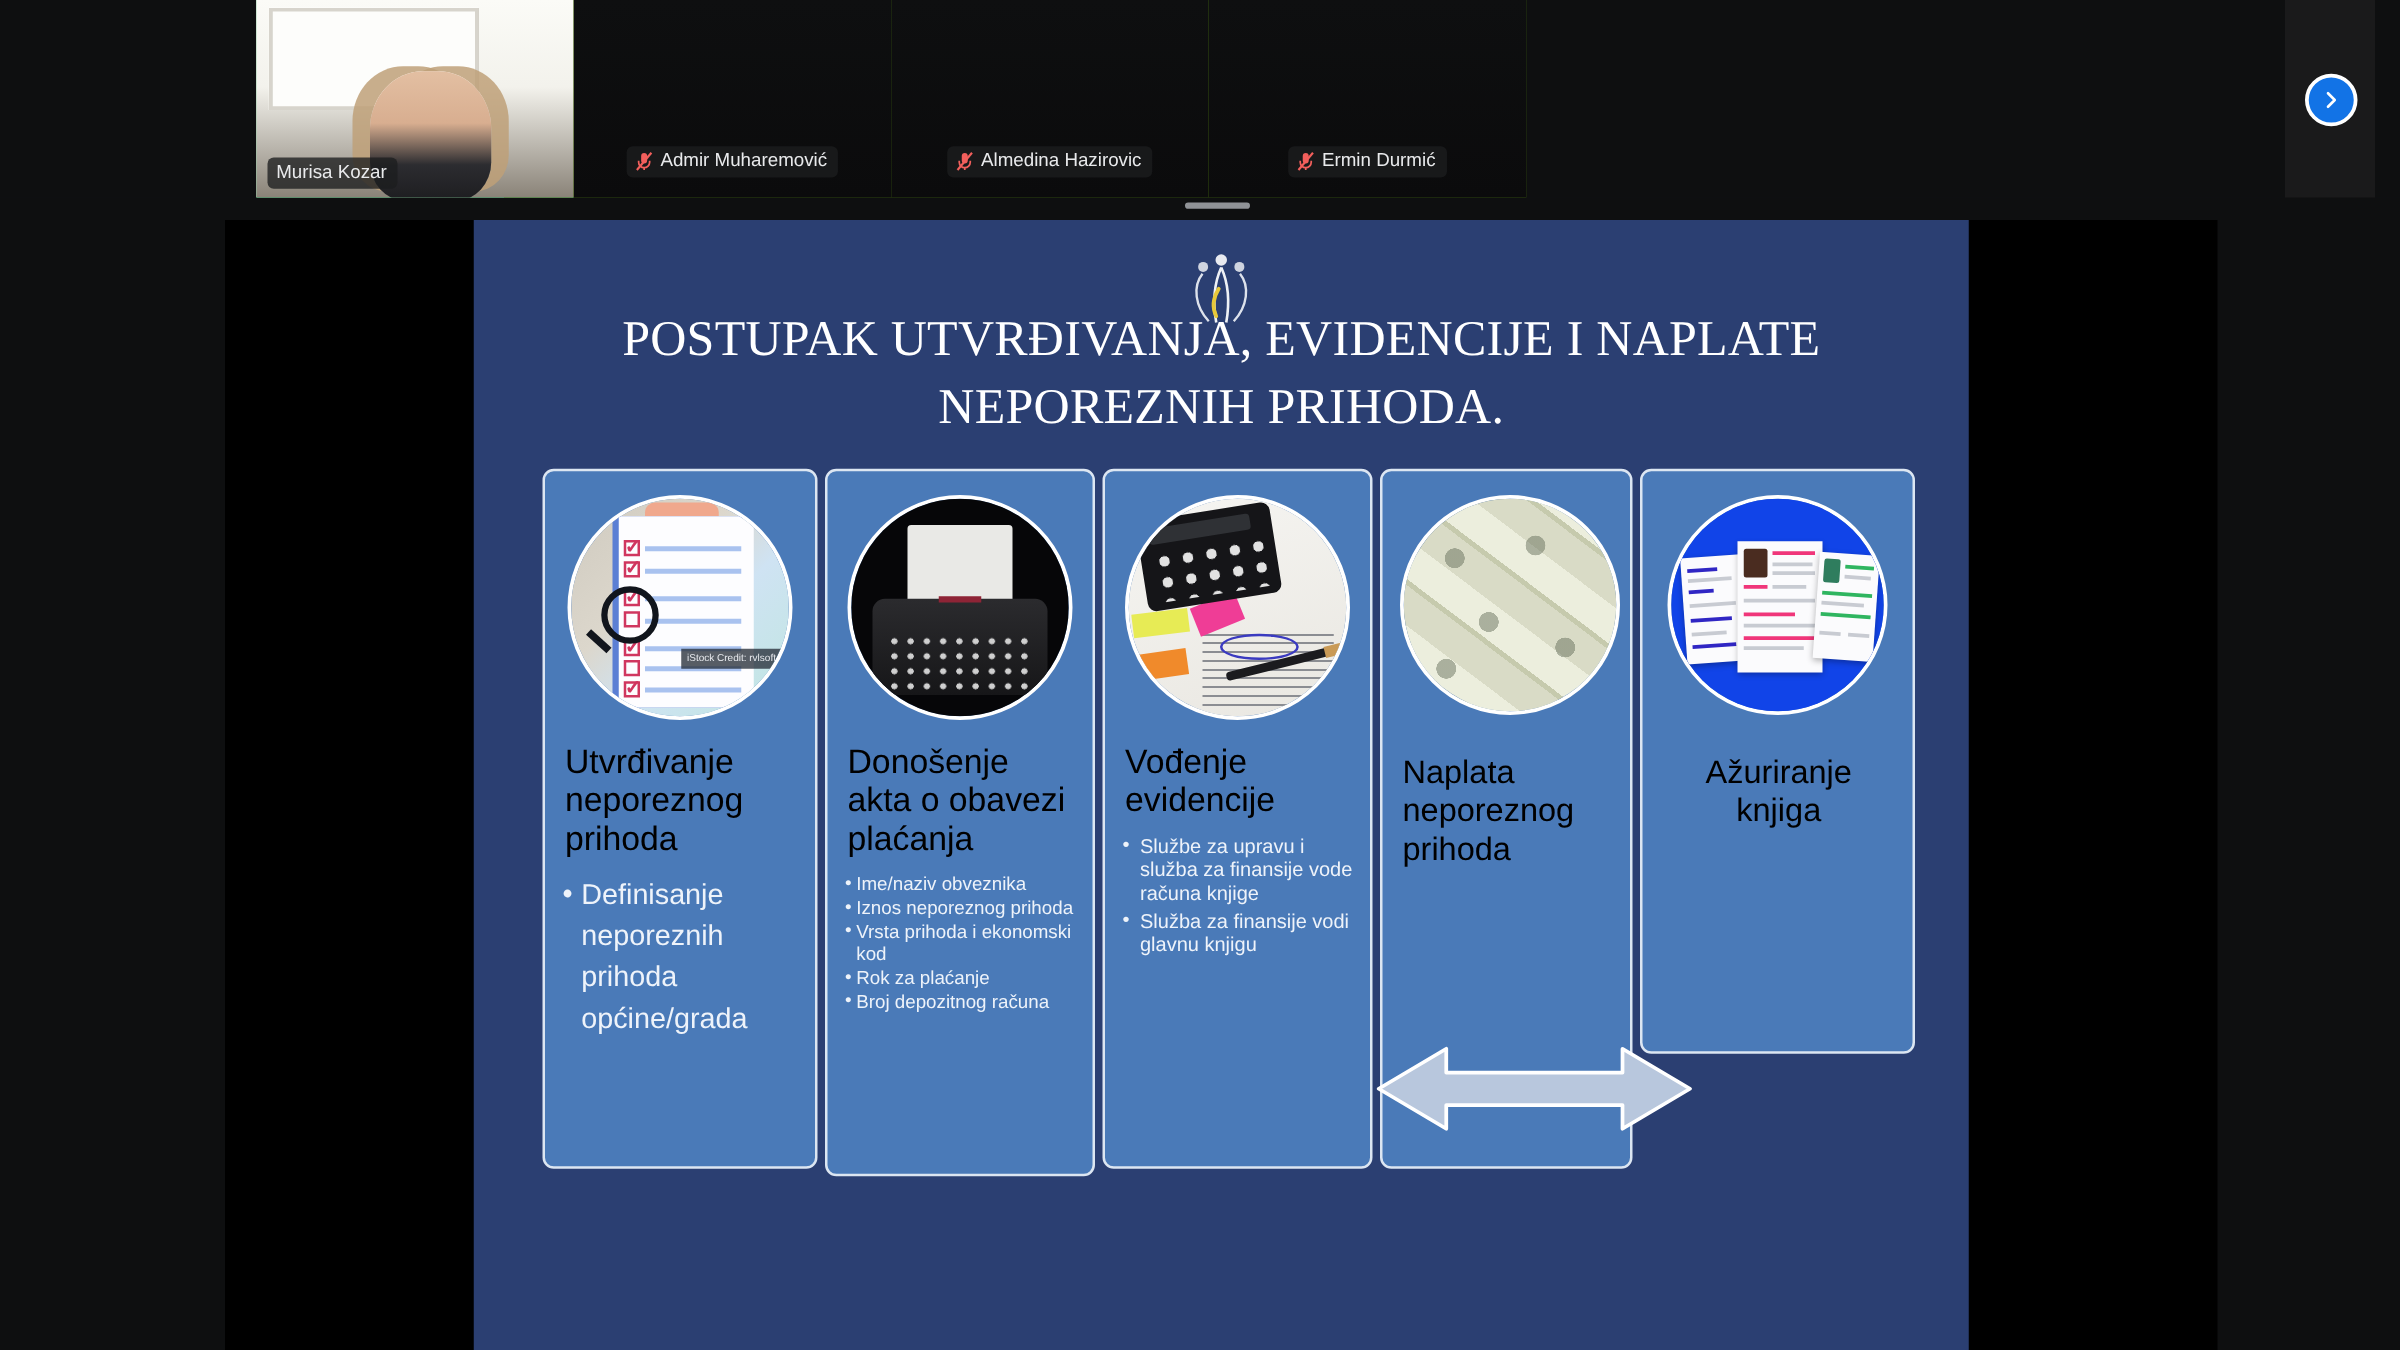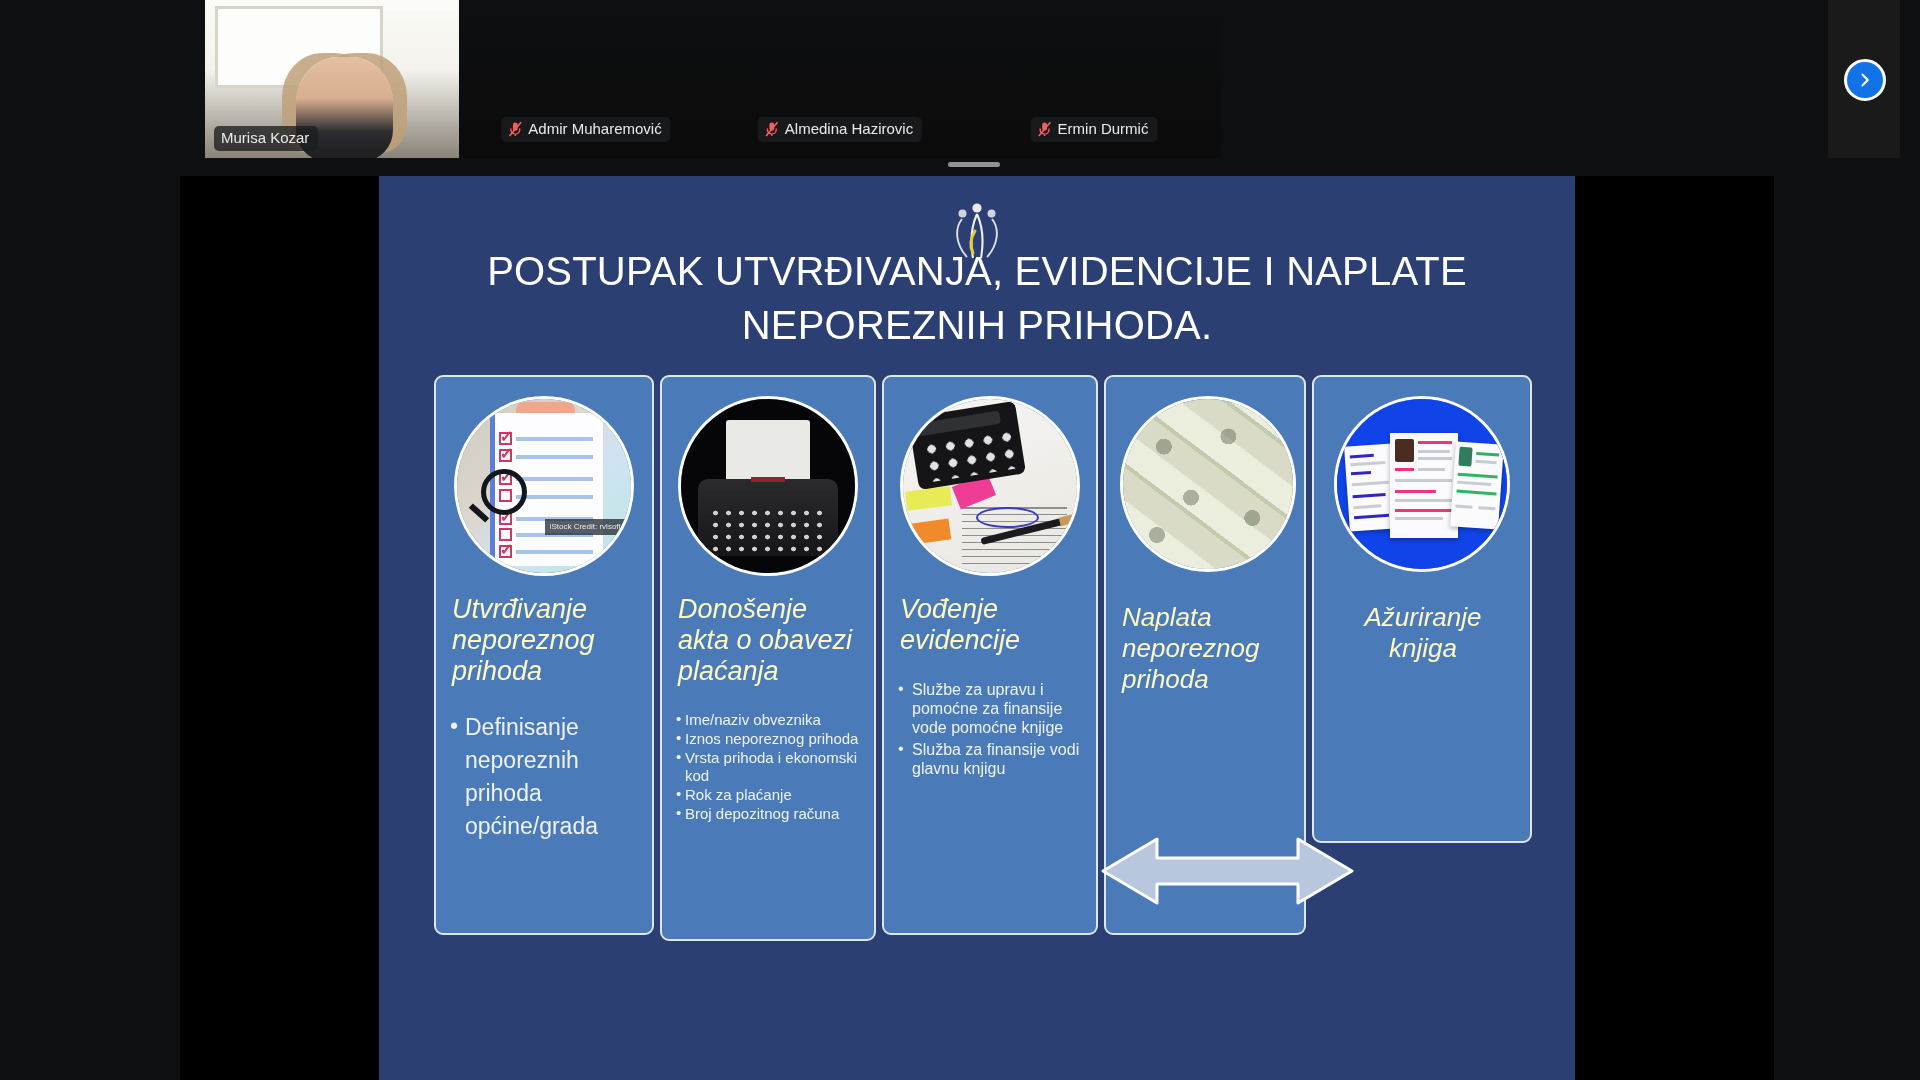--- a/index.html
+++ b/index.html
@@ -132,21 +132,21 @@
   }
 
   .logo { position: absolute; left: 50%; transform: translateX(-50%); top: 25px;
           width: 64px; height: 60px; }
 
   .slide-title {
     position: absolute; left: 0; top: 68px; width: 100%;
     text-align: center; color: #ffffff;
     font-size: 40px; line-height: 54px; font-weight: 400;
     letter-spacing: .2px;
-    font-family: Liberation Sans, sans-serif;
+    font-family: Liberation Serif, serif;
   }
 
   .cards {
     position: absolute; left: 55px; top: 199px;
     width: 1090px; height: 566px;
     display: flex; gap: 6px; align-items: flex-start;
   }
   .card {
     position: relative;
     background: #4a7ab8;
@@ -236,23 +236,22 @@
   .th-docs .d1 { left:6%; top:27%; width:28%; height:50%; transform: rotate(-4deg); }
   .th-docs .d3 { right:4%; top:26%; width:28%; height:50%; transform: rotate(4deg); }
   .th-docs .d2 { left:31%; top:20%; width:40%; height:62%; }
   .th-docs .av { position:absolute; left:8%; top:6%; width:28%; height:22%; background:#4a2c20; border-radius:2px; }
   .th-docs .av.g { background:#2f7d5e; }
   .th-docs .ln { position:absolute; height:3px; }
   .th-docs .pk { background:#f0367a; } .th-docs .gy { background:#c8cbd2; }
   .th-docs .bl { background:#3026c4; } .th-docs .gr { background:#2fb560; }
 
   .card-h {
-    color:#fef9c3; font-size:27px; line-height:31px; font-weight:400;
-    margin: 0 0 24px 2px;
-    font-style: italic;
+    color:#000000; font-size:27px; line-height:31px; font-weight:400;
+    margin: 0 0 12px 2px;
   }
   .card.c1 .card-h, .card.c2 .card-h, .card.c3 .card-h { text-align:left; }
   .card.c4 .card-h { text-align:left; font-size:26px; line-height:31px; margin-top: 30px; }
   .card.c5 .card-h { text-align:center; font-size:26px; line-height:31px; margin-top: 30px; }
 
   ul.bl { list-style: none; margin: 2px 0 0 0; padding: 0; }
   ul.bl li {
     position: relative; color:#eef3fa;
     padding-left: 14px; margin-bottom: 2px;
   }
@@ -427,21 +426,21 @@
               <div class="hl-p"></div>
               <div class="pen"></div>
               <div class="calc">
                   <div class="scr"></div>
                   <div class="kk"></div>
                 </div>
             </div>
           </div>
           <div class="card-h" data-interactable="false">Vođenje evidencije</div>
           <ul class="bl" data-interactable="false">
-            <li data-interactable="false">Službe za upravu i pomoćne za finansije vode pomoćne knjige</li>
+            <li data-interactable="false">Službe za upravu i služba za finansije vode računa knjige</li>
             <li data-interactable="false">Služba za finansije vodi glavnu knjigu</li>
           </ul>
         </div>
 
         <div class="card c4" data-interactable="false">
           <div class="thumb" data-interactable="false">
             <div class="th-money"></div>
           </div>
           <div class="card-h" data-interactable="false">Naplata neporeznog prihoda</div>
         </div>

